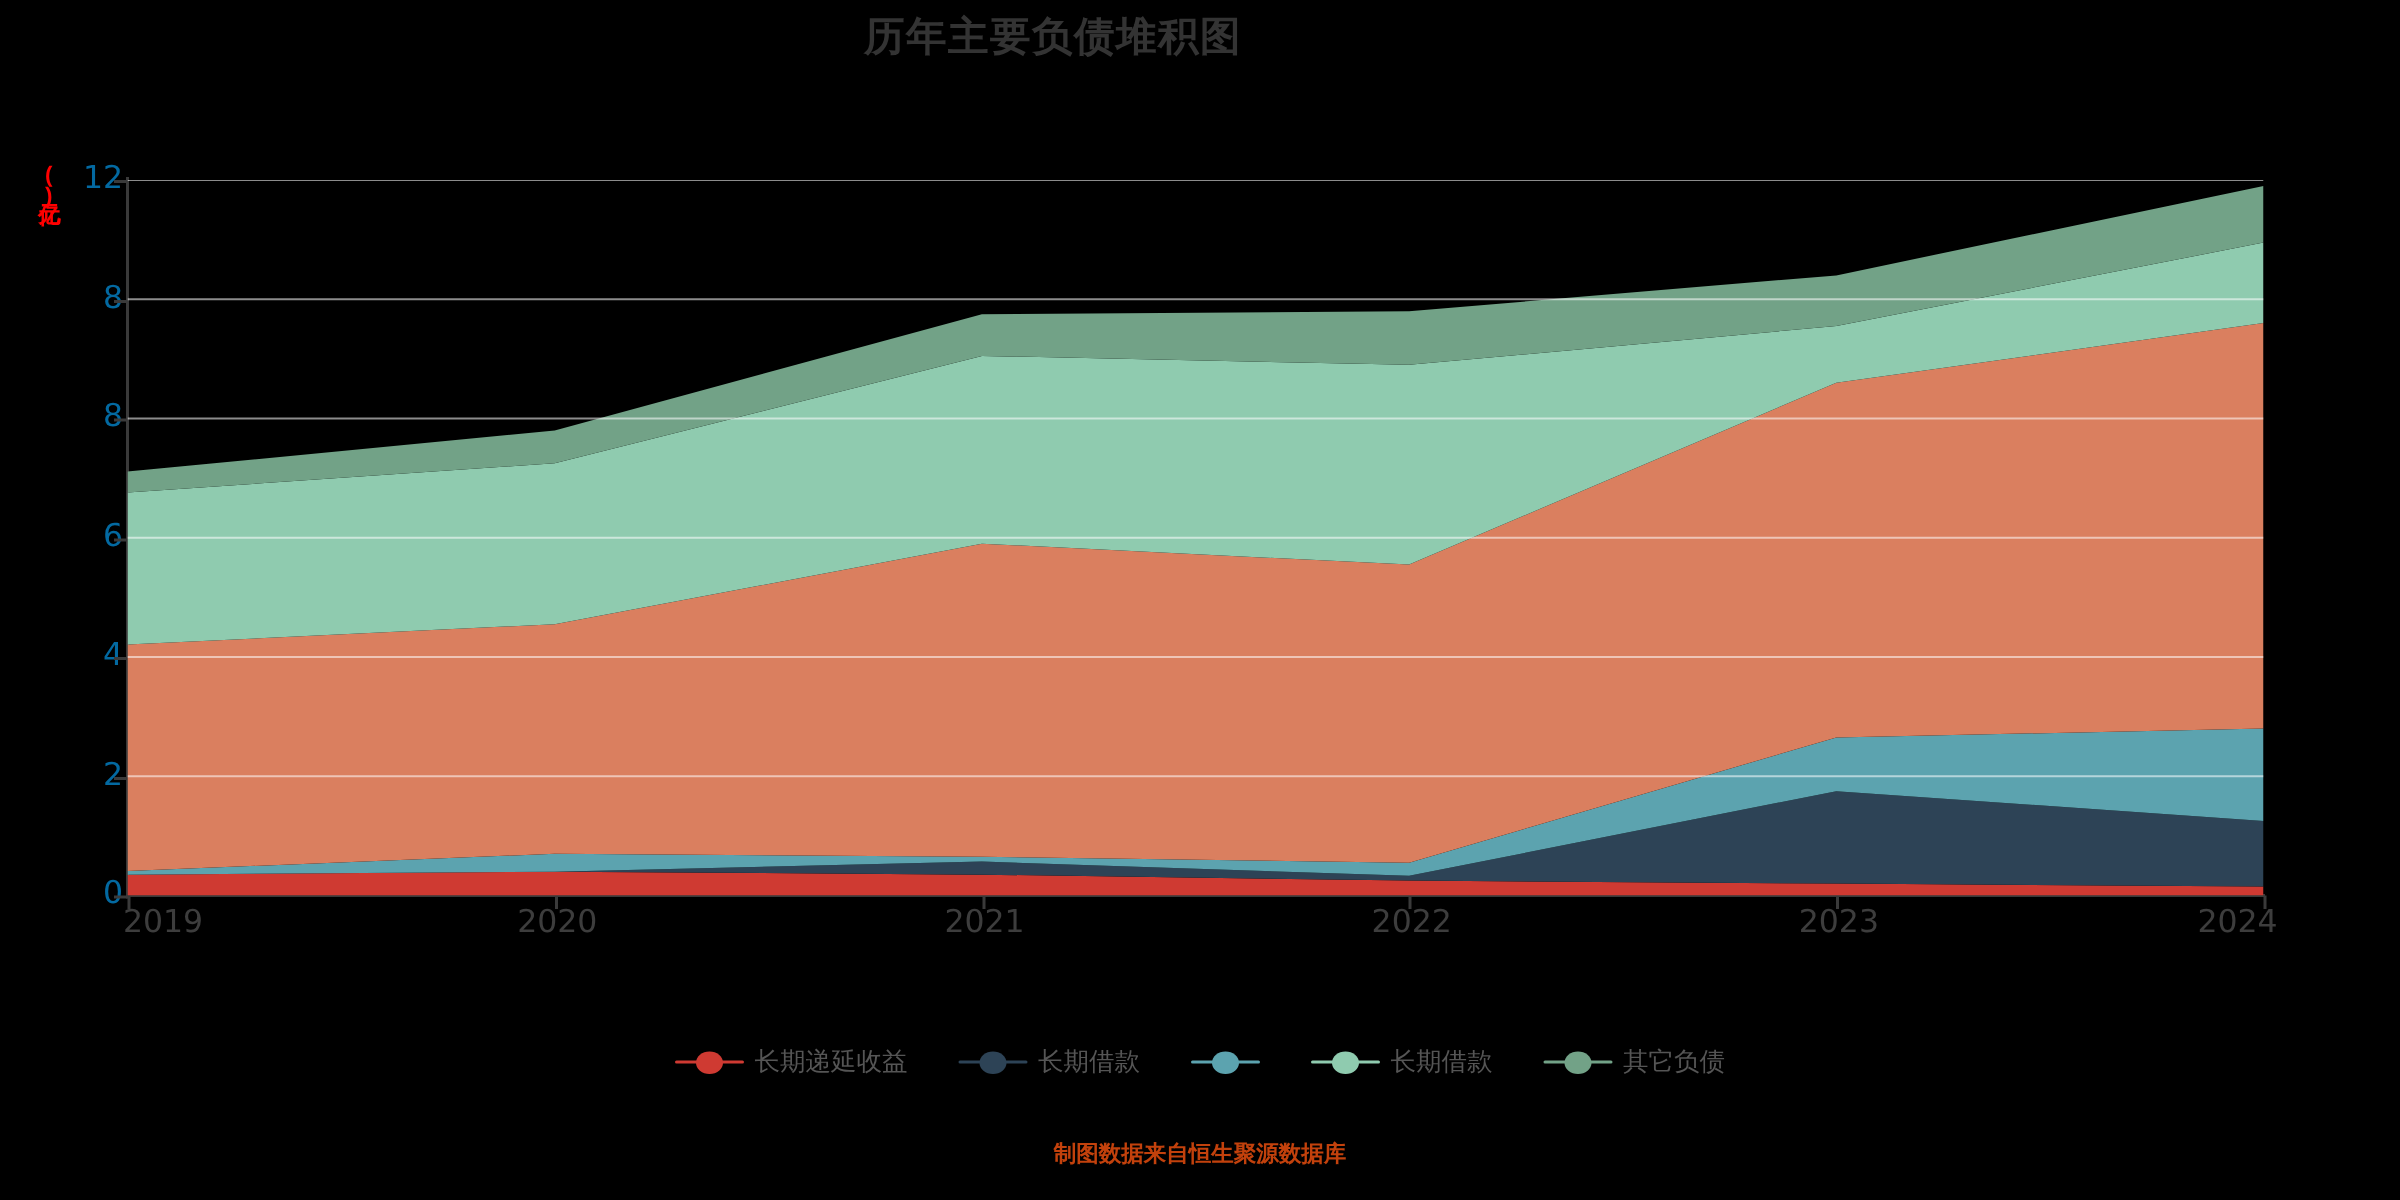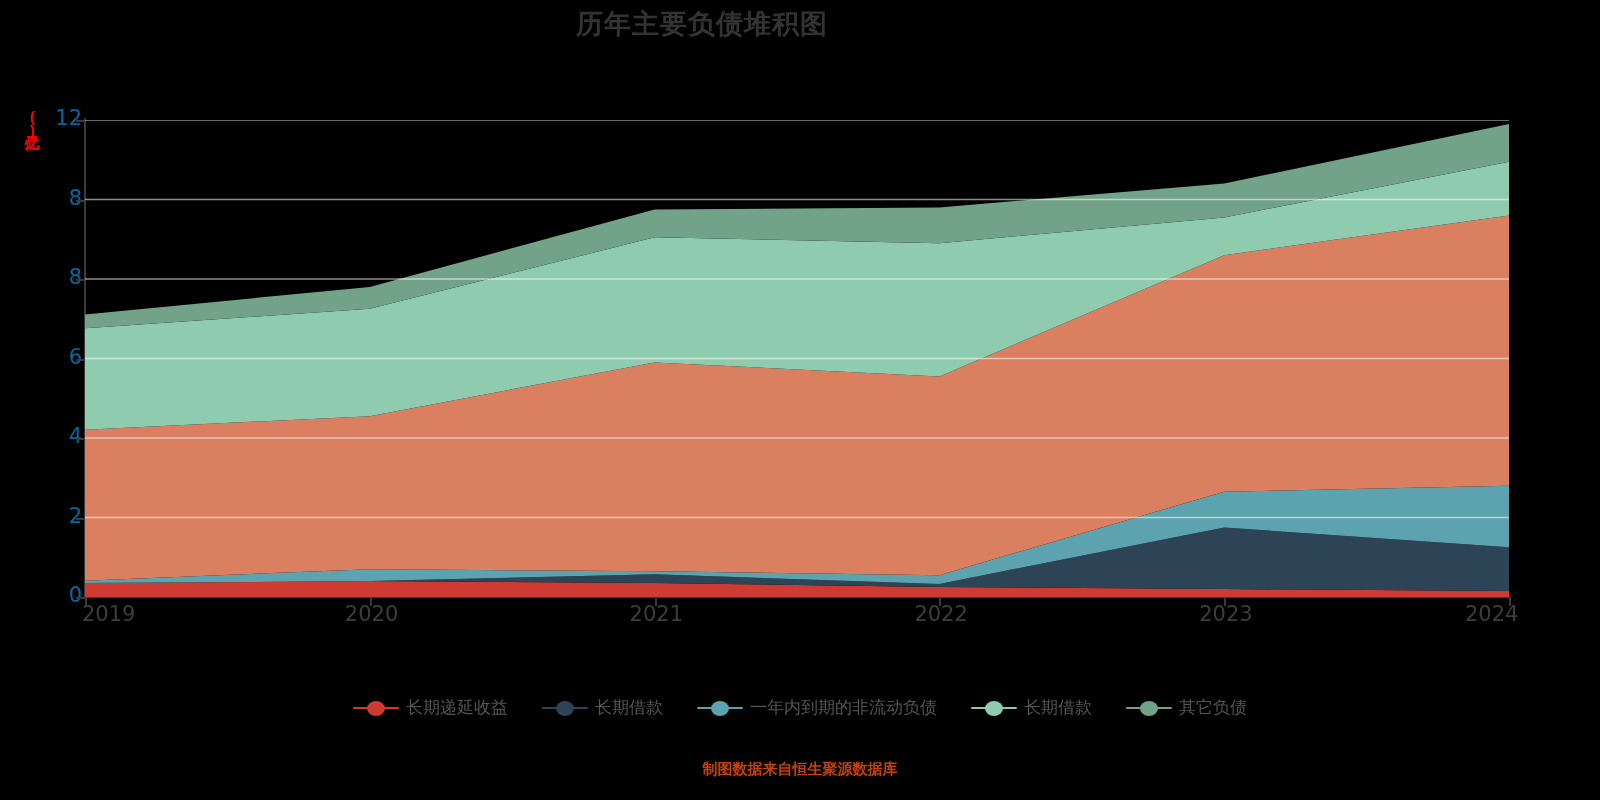--- a/index.html
+++ b/index.html
@@ -120,21 +120,20 @@
           <span class="bar" style="background: rgb(45, 67, 86);"></span>
           <span class="dot" style="background: rgb(45, 67, 86);"></span>
         </span>
         <span class="legend-text">长期借款</span>
       </div>
       <div class="legend-item">
         <span class="legend-mark">
           <span class="bar" style="background: rgb(92, 163, 175);"></span>
           <span class="dot" style="background: rgb(92, 163, 175);"></span>
         </span>
-        <span class="legend-text">一年内到期的非流动负债</span>
       </div>
       <div class="legend-item">
         <span class="legend-mark">
           <span class="bar" style="background: rgb(143, 203, 175);"></span>
           <span class="dot" style="background: rgb(143, 203, 175);"></span>
         </span>
         <span class="legend-text">长期借款</span>
       </div>
       <div class="legend-item">
         <span class="legend-mark">

